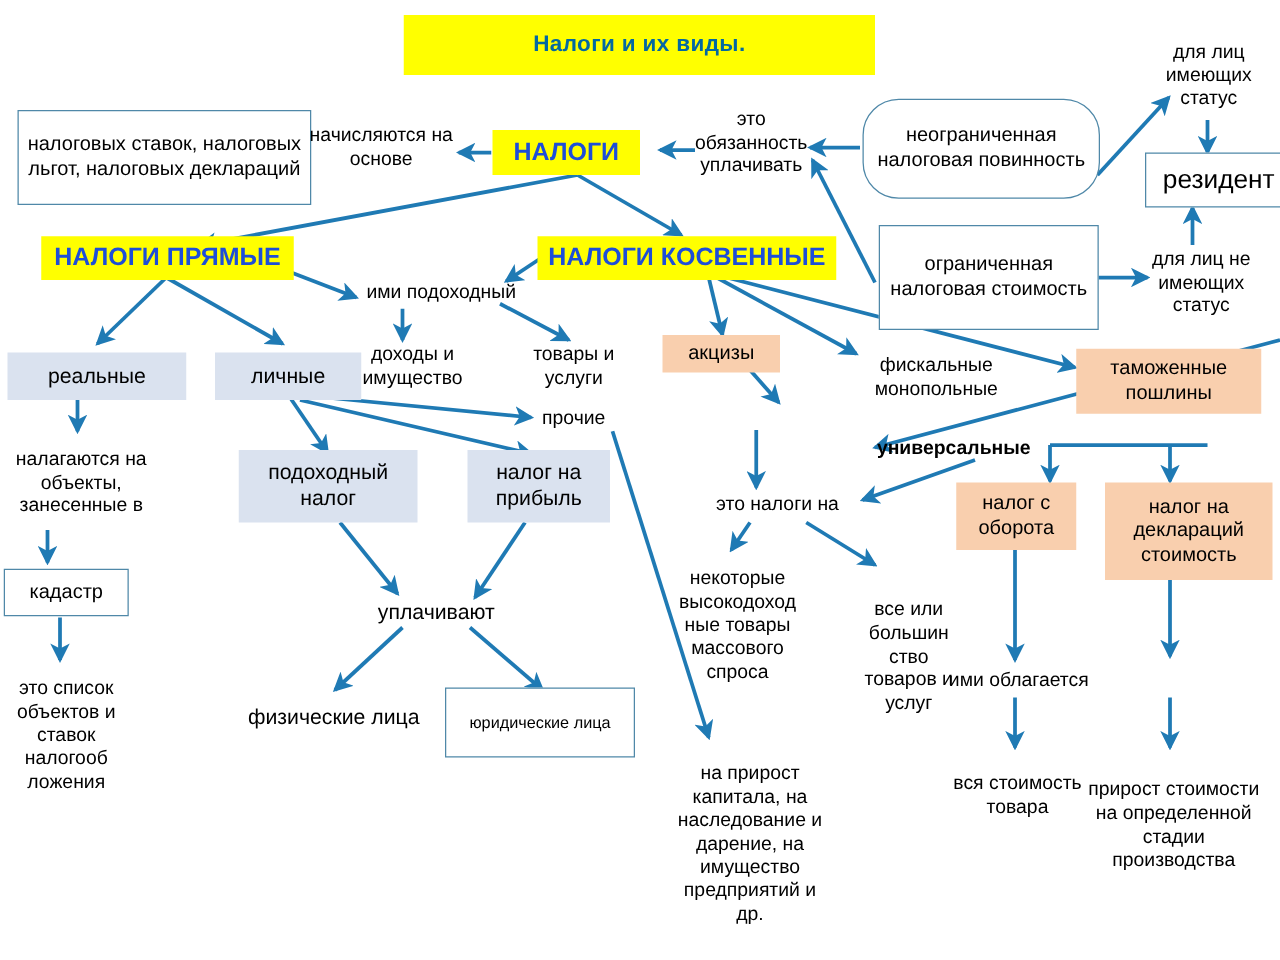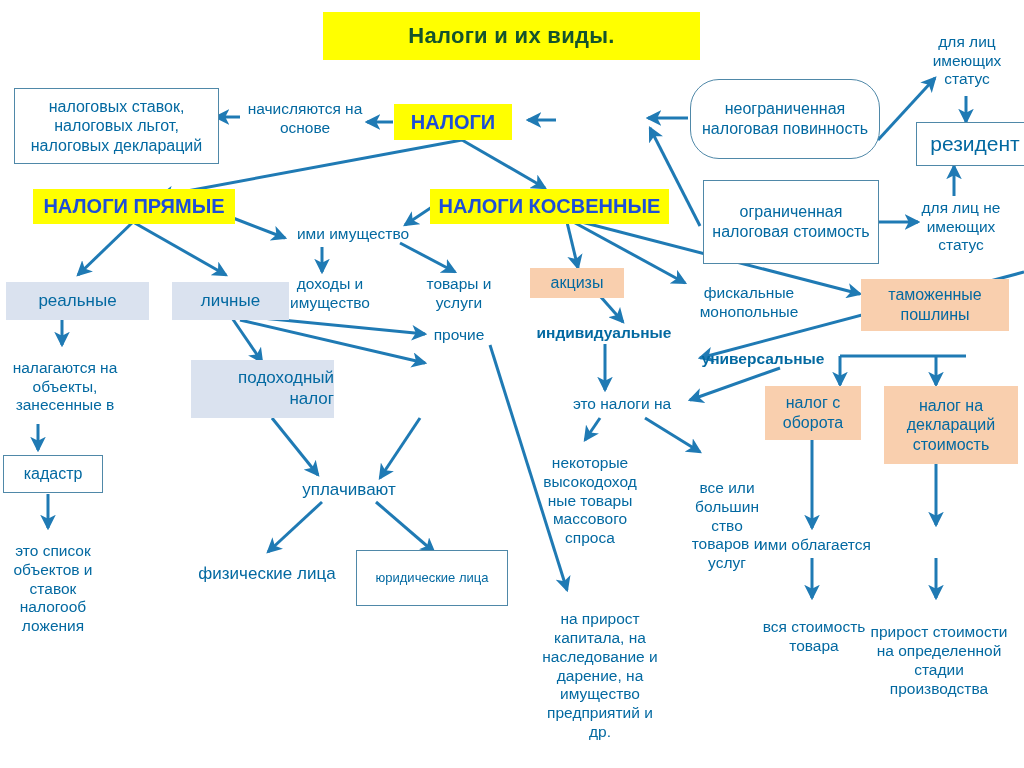--- a/index.html
+++ b/index.html
@@ -23,28 +23,28 @@
     pointer-events: none;
   }
   .node {
     position: absolute;
     box-sizing: border-box;
     display: flex;
     align-items: center;
     justify-content: center;
     text-align: center;
     line-height: 1.22;
-    color: #0369a1;
+    color: #000000;
     z-index: 3;
   }
   
   .title-node {
     background: #ffff00;
-    color: #14532d;
-    font-size: 22px;
+    color: #0369a1;
+    font-size: 18px;
     font-weight: bold;
     letter-spacing: 0.3px;
   }
   .yellow {
     background: #ffff00;
     color: #1d4ed8;
     font-size: 20px;
     font-weight: bold;
   }
   .boxed {
@@ -177,71 +177,72 @@
 
     <g stroke="#1f7ab4" stroke-width="3" fill="none">
       <path d="M 840 356 L 966 356"></path>
       <path d="M 840 356 L 840 385" marker-end="url(#ah)"></path>
       <path d="M 936 356 L 936 385" marker-end="url(#ah)"></path>
     </g>
   </svg>
 
   <div class="node title-node" style="left:323px; top:12px; width:377px; height:48px;">Налоги и их виды.</div>
 
-  <div class="node boxed" style="left:14px; top:88px; width:205px; height:76px;">налоговых ставок, налоговых льгот, налоговых деклараций</div>
+  <div class="node boxed" style="left:14px; top:88px; width:235px; height:76px;">налоговых ставок, налоговых льгот, налоговых деклараций</div>
 
   <div class="node plain" style="left:240px; top:100px; width:130px; height:38px;">начисляются на основе</div>
 
   <div class="node yellow" style="left:394px; top:104px; width:118px; height:36px;">НАЛОГИ</div>
 
+  <div class="node plain" style="left:553px; top:86px; width:96px; height:58px;">это обязанность уплачивать</div>
 
   <div class="node boxed" style="left:690px; top:79px; width:190px; height:80px;border-radius:29px;">неограниченная налоговая повинность</div>
 
   <div class="node boxed" style="left:703px; top:180px; width:176px; height:84px;">ограниченная налоговая стоимость</div>
 
   <div class="node plain" style="left:920px; top:30px; width:94px; height:62px;">для лиц имеющих статус</div>
 
   <div class="node resident" style="left:916px; top:122px; width:118px; height:44px;">резидент</div>
 
   <div class="node plain" style="left:908px; top:196px; width:106px; height:62px;">для лиц не имеющих статус</div>
 
   <div class="node yellow" style="left:33px; top:189px; width:202px; height:35px;">НАЛОГИ ПРЯМЫЕ</div>
 
   <div class="node yellow" style="left:430px; top:189px; width:239px; height:35px;">НАЛОГИ КОСВЕННЫЕ</div>
 
-  <div class="node plain" style="left:283px; top:222px; width:140px; height:24px;">ими имущество</div>
+  <div class="node plain" style="left:283px; top:222px; width:140px; height:24px;">ими подоходный</div>
 
   <div class="node plain" style="left:283px; top:272px; width:94px; height:44px;">доходы и имущество</div>
 
   <div class="node plain" style="left:417px; top:272px; width:84px; height:44px;">товары и услуги</div>
 
   <div class="node plain" style="left:427px; top:324px; width:64px; height:22px;text-align:center;">прочие</div>
 
   <div class="node bluefill" style="left:6px; top:282px; width:143px; height:38px;">реальные</div>
 
   <div class="node bluefill" style="left:172px; top:282px; width:117px; height:38px;">личные</div>
 
   <div class="node plain" style="left:0px; top:352px; width:130px; height:70px;">налагаются на объекты, занесенные в</div>
 
   <div class="node boxed" style="left:3px; top:455px; width:100px; height:38px;">кадастр</div>
 
   <div class="node plain" style="left:0px; top:533px; width:106px; height:112px;">это список объектов и ставок налогооб ложения</div>
 
-  <div class="node bluefill" style="left:191px; top:360px; width:143px; height:58px;text-align:right;">подоходный налог</div>
-
+  <div class="node bluefill" style="left:191px; top:360px; width:143px; height:58px;">подоходный налог</div>
+
+  <div class="node bluefill" style="left:374px; top:360px; width:114px; height:58px;">налог на прибыль</div>
 
   <div class="node big-plain" style="left:285px; top:478px; width:128px; height:24px;">уплачивают</div>
 
   <div class="node big-plain" style="left:194px; top:550px; width:146px; height:48px;">физические лица</div>
 
   <div class="node boxed" style="left:356px; top:550px; width:152px; height:56px; font-size:13px;">юридические лица</div>
 
   <div class="node orangefill" style="left:530px; top:268px; width:94px; height:30px;">акцизы</div>
 
-  <div class="node plain-bold" style="left:524px; top:322px; width:160px; height:22px;">индивидуальные</div>
 
   <div class="node plain-bold" style="left:690px; top:348px; width:146px; height:22px;">универсальные</div>
 
   <div class="node plain" style="left:684px; top:281px; width:130px; height:44px;">фискальные монопольные</div>
 
   <div class="node orangefill" style="left:861px; top:279px; width:148px; height:52px;">таможенные пошлины</div>
 
   <div class="node plain" style="left:555px; top:392px; width:134px; height:24px;">это налоги на</div>
 
   <div class="node plain" style="left:540px; top:442px; width:100px; height:118px;">некоторые высокодоход ные товары массового спроса</div>

